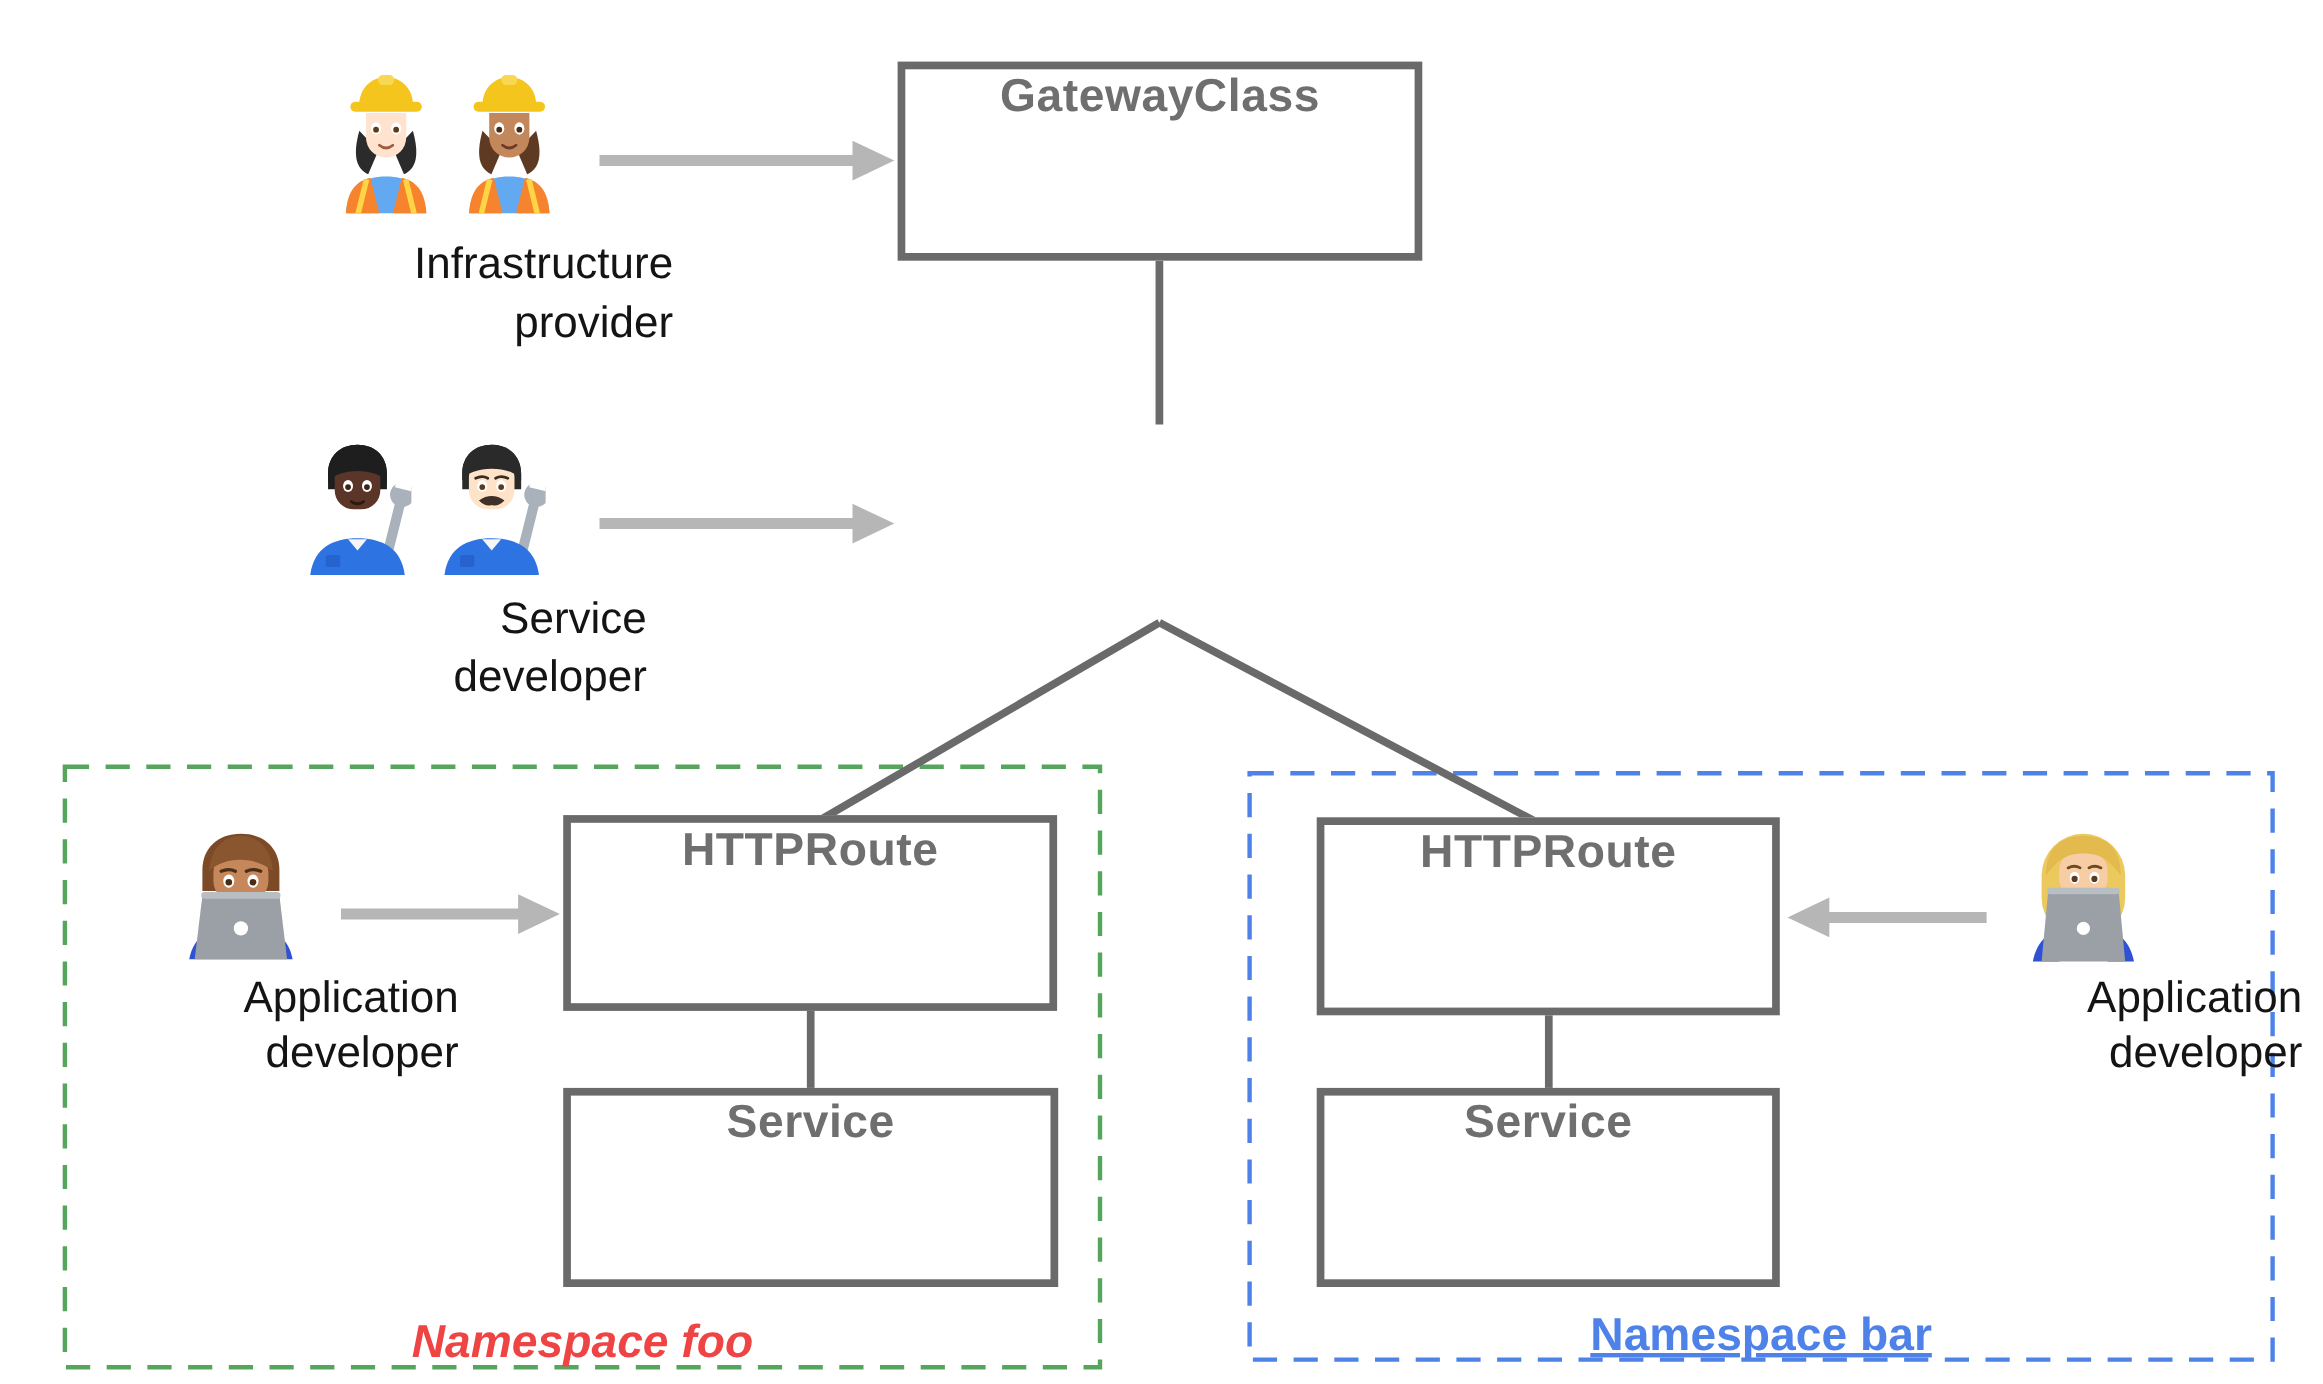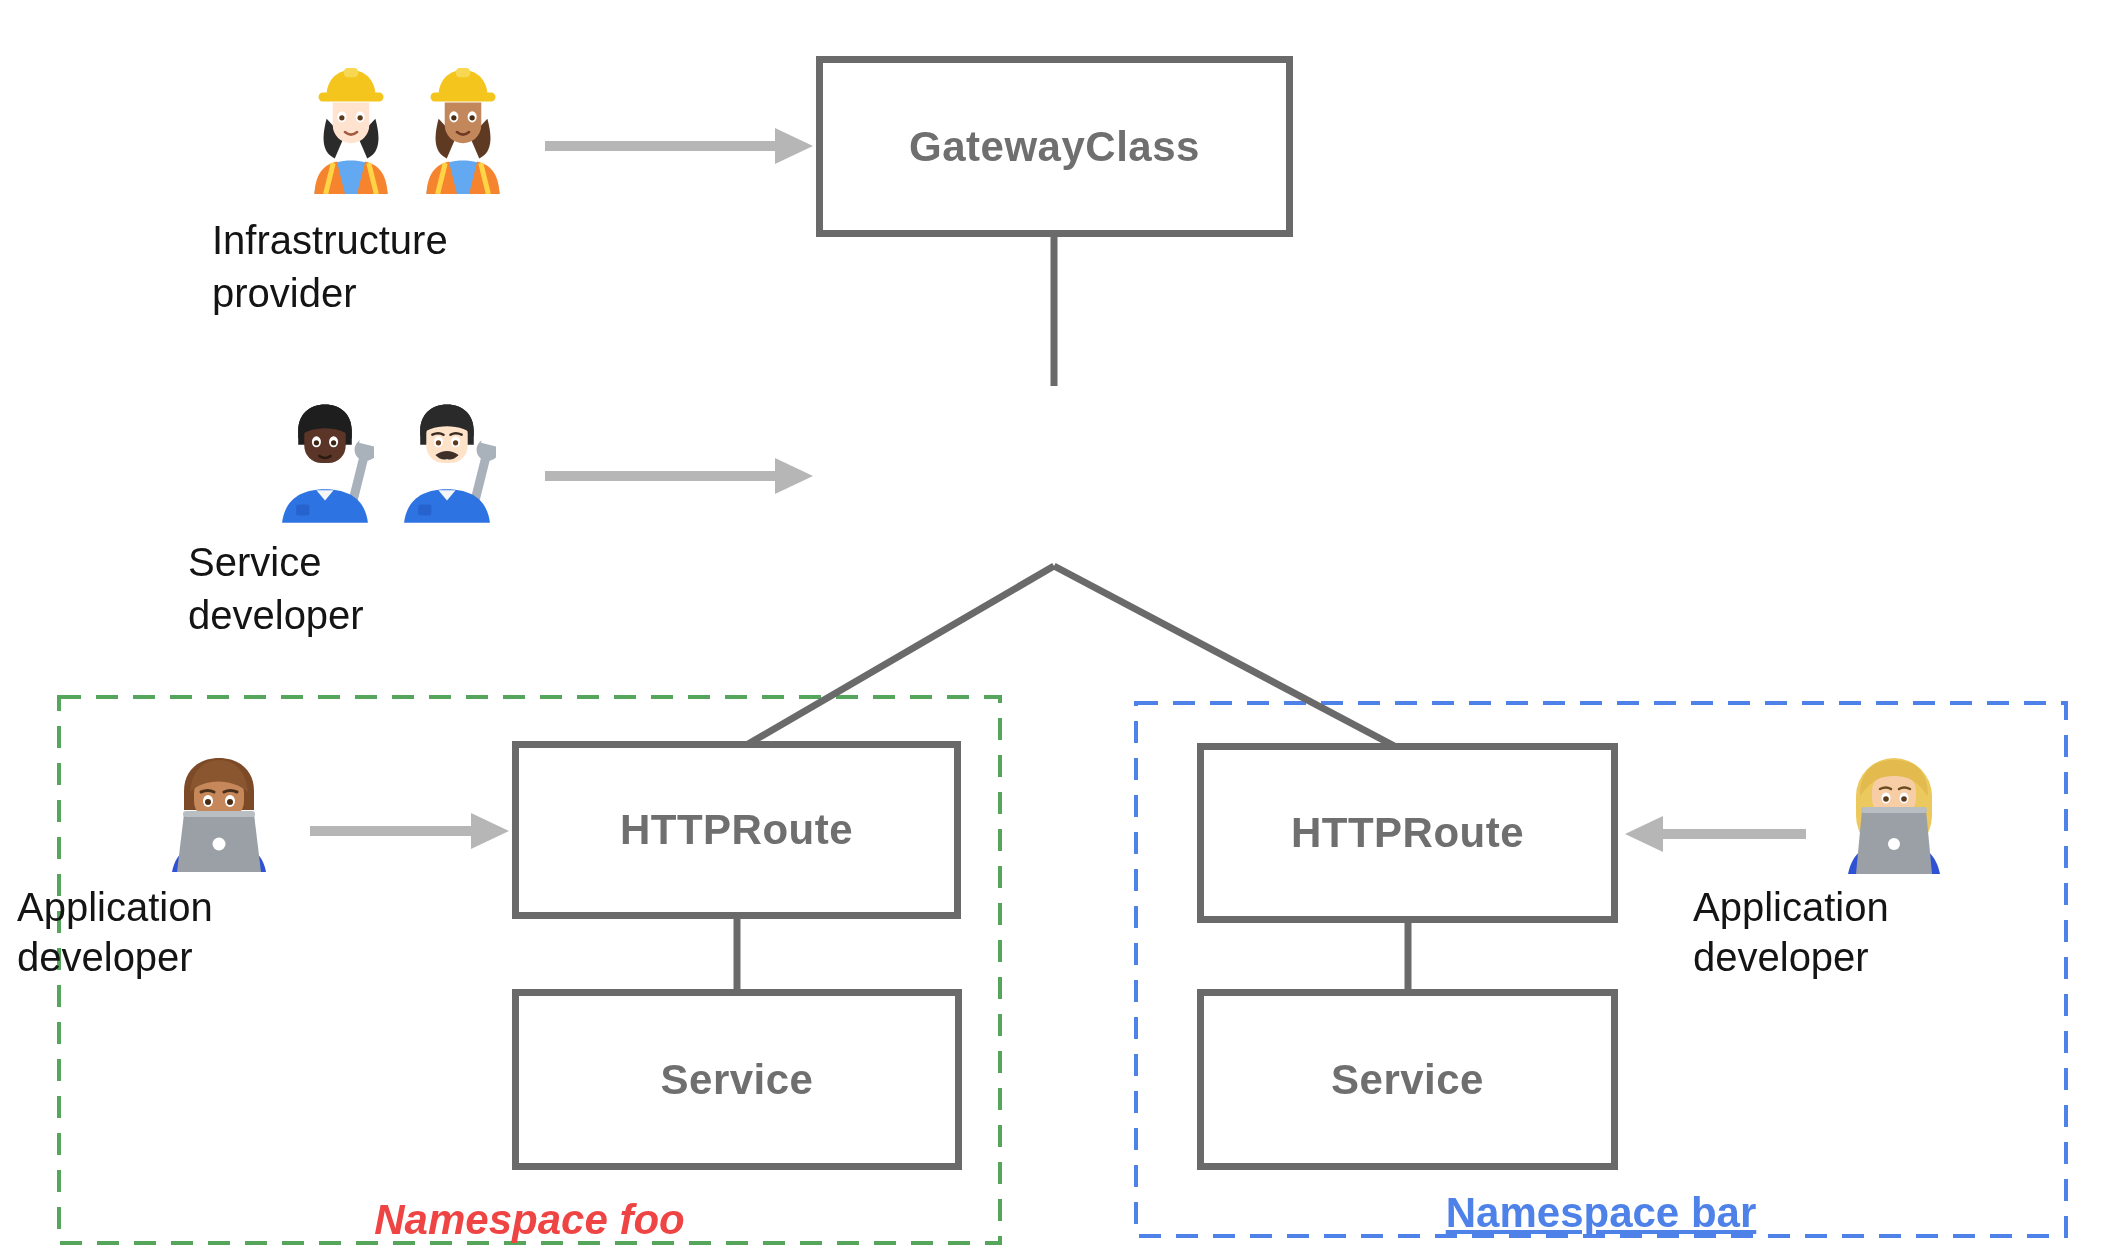--- a/index.html
+++ b/index.html
@@ -1,23 +1,23 @@
 <!DOCTYPE html>
 <html><head>
 <meta charset="utf-8">
 <style>
   html,body{margin:0;padding:0;background:#fff;}
   .canvas{position:relative;width:2112px;height:1258px;background:#fff;
           font-family:"Liberation Sans",sans-serif;overflow:hidden;}
   .underlay{position:absolute;left:0;top:0;}
   .node{position:absolute;background:#fff;border:7px solid #6A6A6A;
-        display:flex;align-items:center;justify-content:center;box-sizing:border-box;}
+        display:flex;justify-content:center;box-sizing:border-box;}
   .node-label{font-weight:700;font-size:42px;color:#6F6F6F;letter-spacing:.5px;}
   .persona-icons{position:absolute;display:flex;align-items:flex-end;}
-  .persona-label{position:absolute;text-align:left;font-size:40px;color:#141414;line-height:53px;}
+  .persona-label{position:absolute;text-align:right;font-size:40px;color:#141414;line-height:53px;}
   .persona-label span{display:block;}
   .ns-label{position:absolute;text-align:center;font-weight:700;font-size:42px;}
   .ns-label.foo{color:#ef4444;font-style:italic;}
   .ns-label.bar{color:#4E82E9;text-decoration:underline;}
 </style>
 </head>
 <body>
 
 <div class="canvas">
 

